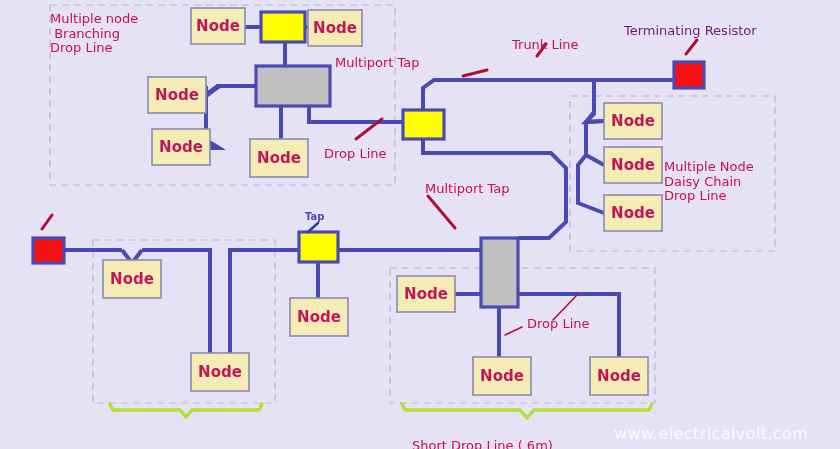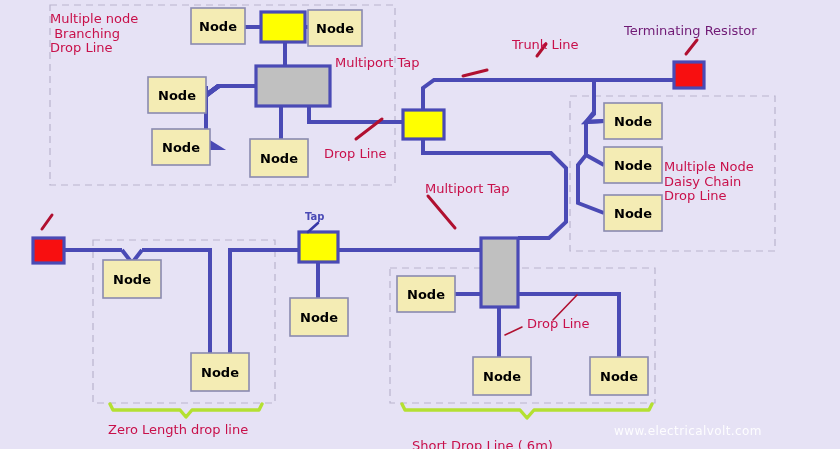--- a/index.html
+++ b/index.html
@@ -11,25 +11,25 @@
     background:#e6e2f5;
     overflow:hidden;
   }
   #stage svg{position:absolute;left:0;top:0;}
   .lbl{position:absolute;white-space:pre;line-height:1.12;}
   .lbl-red{color:#c8104a;font-weight:normal;}
   .lbl-dark{color:#701a75;font-weight:normal;}
   .lbl-blue{color:#4a4ab5;font-weight:bold;}
   .node-txt{
     position:absolute;display:flex;align-items:center;justify-content:center;
-    color:#000000;font-weight:bold;font-size:13px;pointer-events:none;border-radius:18px;
+    color:#be185d;font-weight:bold;font-size:15px;pointer-events:none;border-radius:18px;
   }
   .wm{
     position:absolute;color:#ffffff;opacity:.92;
-    font-size:12px;letter-spacing:.4px;font-family:"DejaVu Sans","Liberation Sans",sans-serif;
+    font-size:16px;letter-spacing:.4px;font-family:"DejaVu Sans","Liberation Sans",sans-serif;
   }
 </style>
 </head>
 <body>
 
 <div id="stage">
 
   <svg width="840" height="449" viewBox="0 0 840 449">
     <defs>
       <style>
@@ -196,18 +196,17 @@
   <div class="lbl lbl-red" style="left:335px;top:56px;font-size:13px;">Multiport Tap</div>
   <div class="lbl lbl-red" style="left:504px;top:38px;font-size:13px;margin-left:8px;">Trunk Line</div>
   <div class="lbl lbl-dark" style="left:624px;top:24px;font-size:13px;">Terminating Resistor</div>
   <div class="lbl lbl-red" style="left:324px;top:147px;font-size:13px;">Drop Line</div>
   <div class="lbl lbl-red" style="left:425px;top:182px;font-size:13px;">Multiport Tap</div>
   <div class="lbl lbl-red" style="left:664px;top:160px;font-size:13px;">Multiple Node
 Daisy Chain
 Drop Line</div>
   <div class="lbl lbl-blue" style="left:305px;top:211px;font-size:10px;">Tap</div>
   <div class="lbl lbl-red" style="left:527px;top:317px;font-size:13px;">Drop Line</div>
-  <div class="lbl lbl-red" style="left:108px;top:423px;font-size:13px;">Zero Length drop line</div>
   <div class="lbl lbl-red" style="left:412px;top:439px;font-size:13px;">Short Drop Line ( 6m)</div>
 
   <div class="wm" style="left:614px;top:424px;">www.electricalvolt.com</div>
 
 </div>
 
 </body></html>

